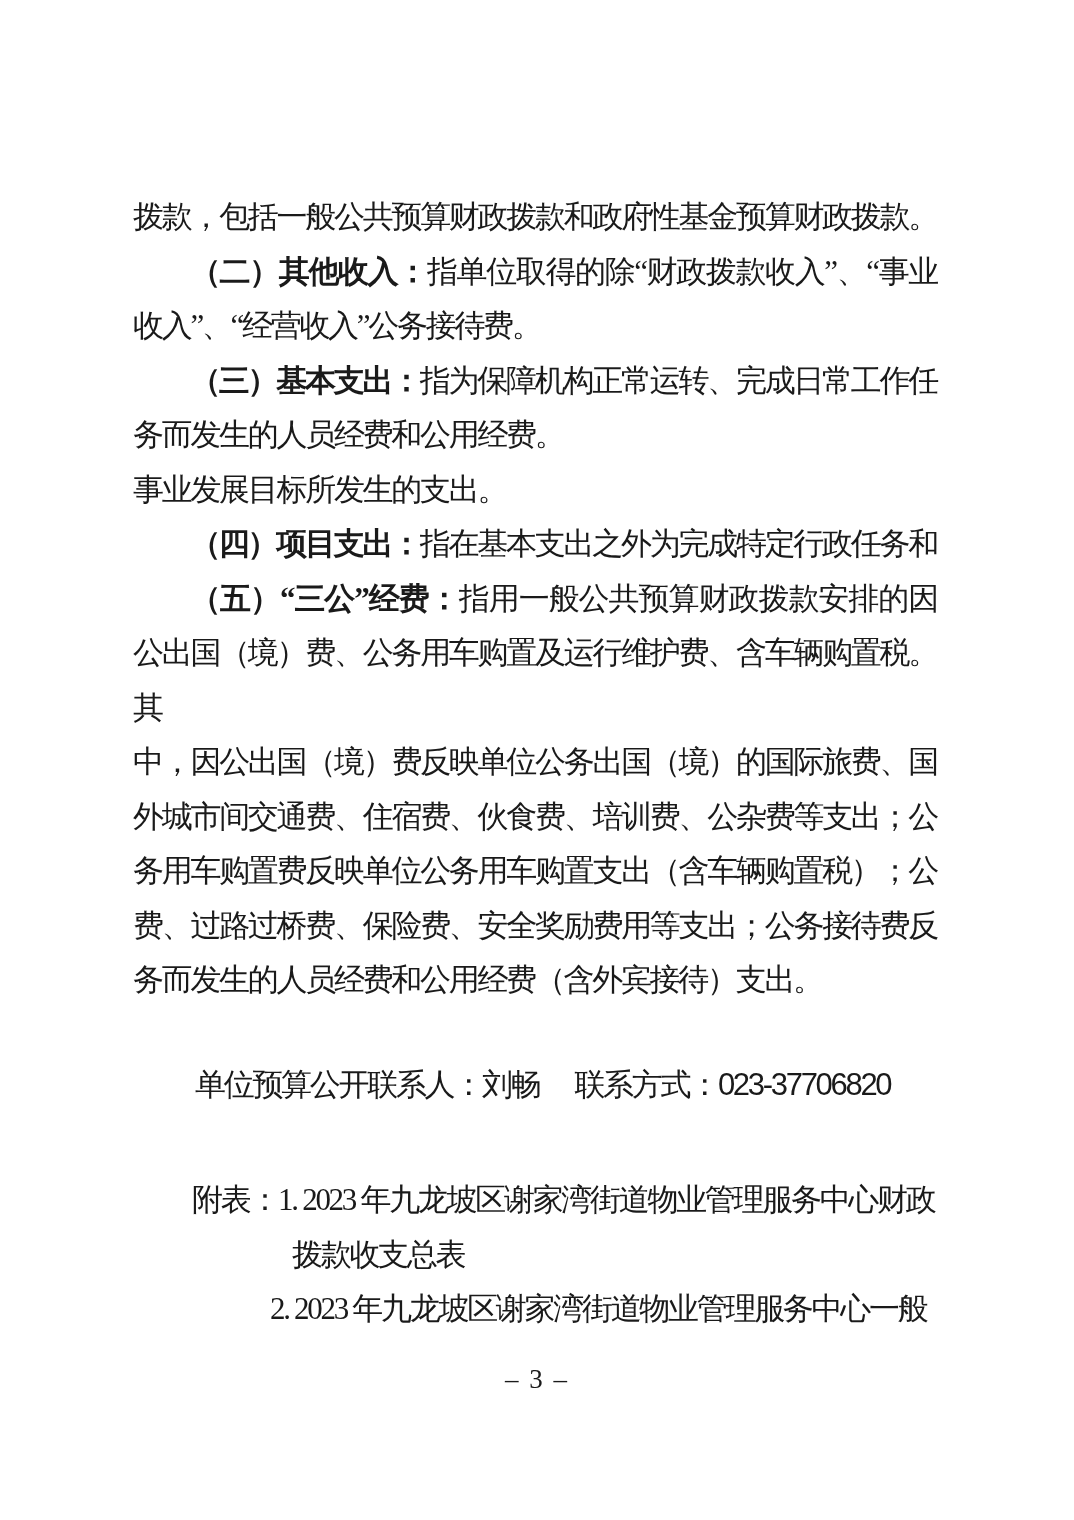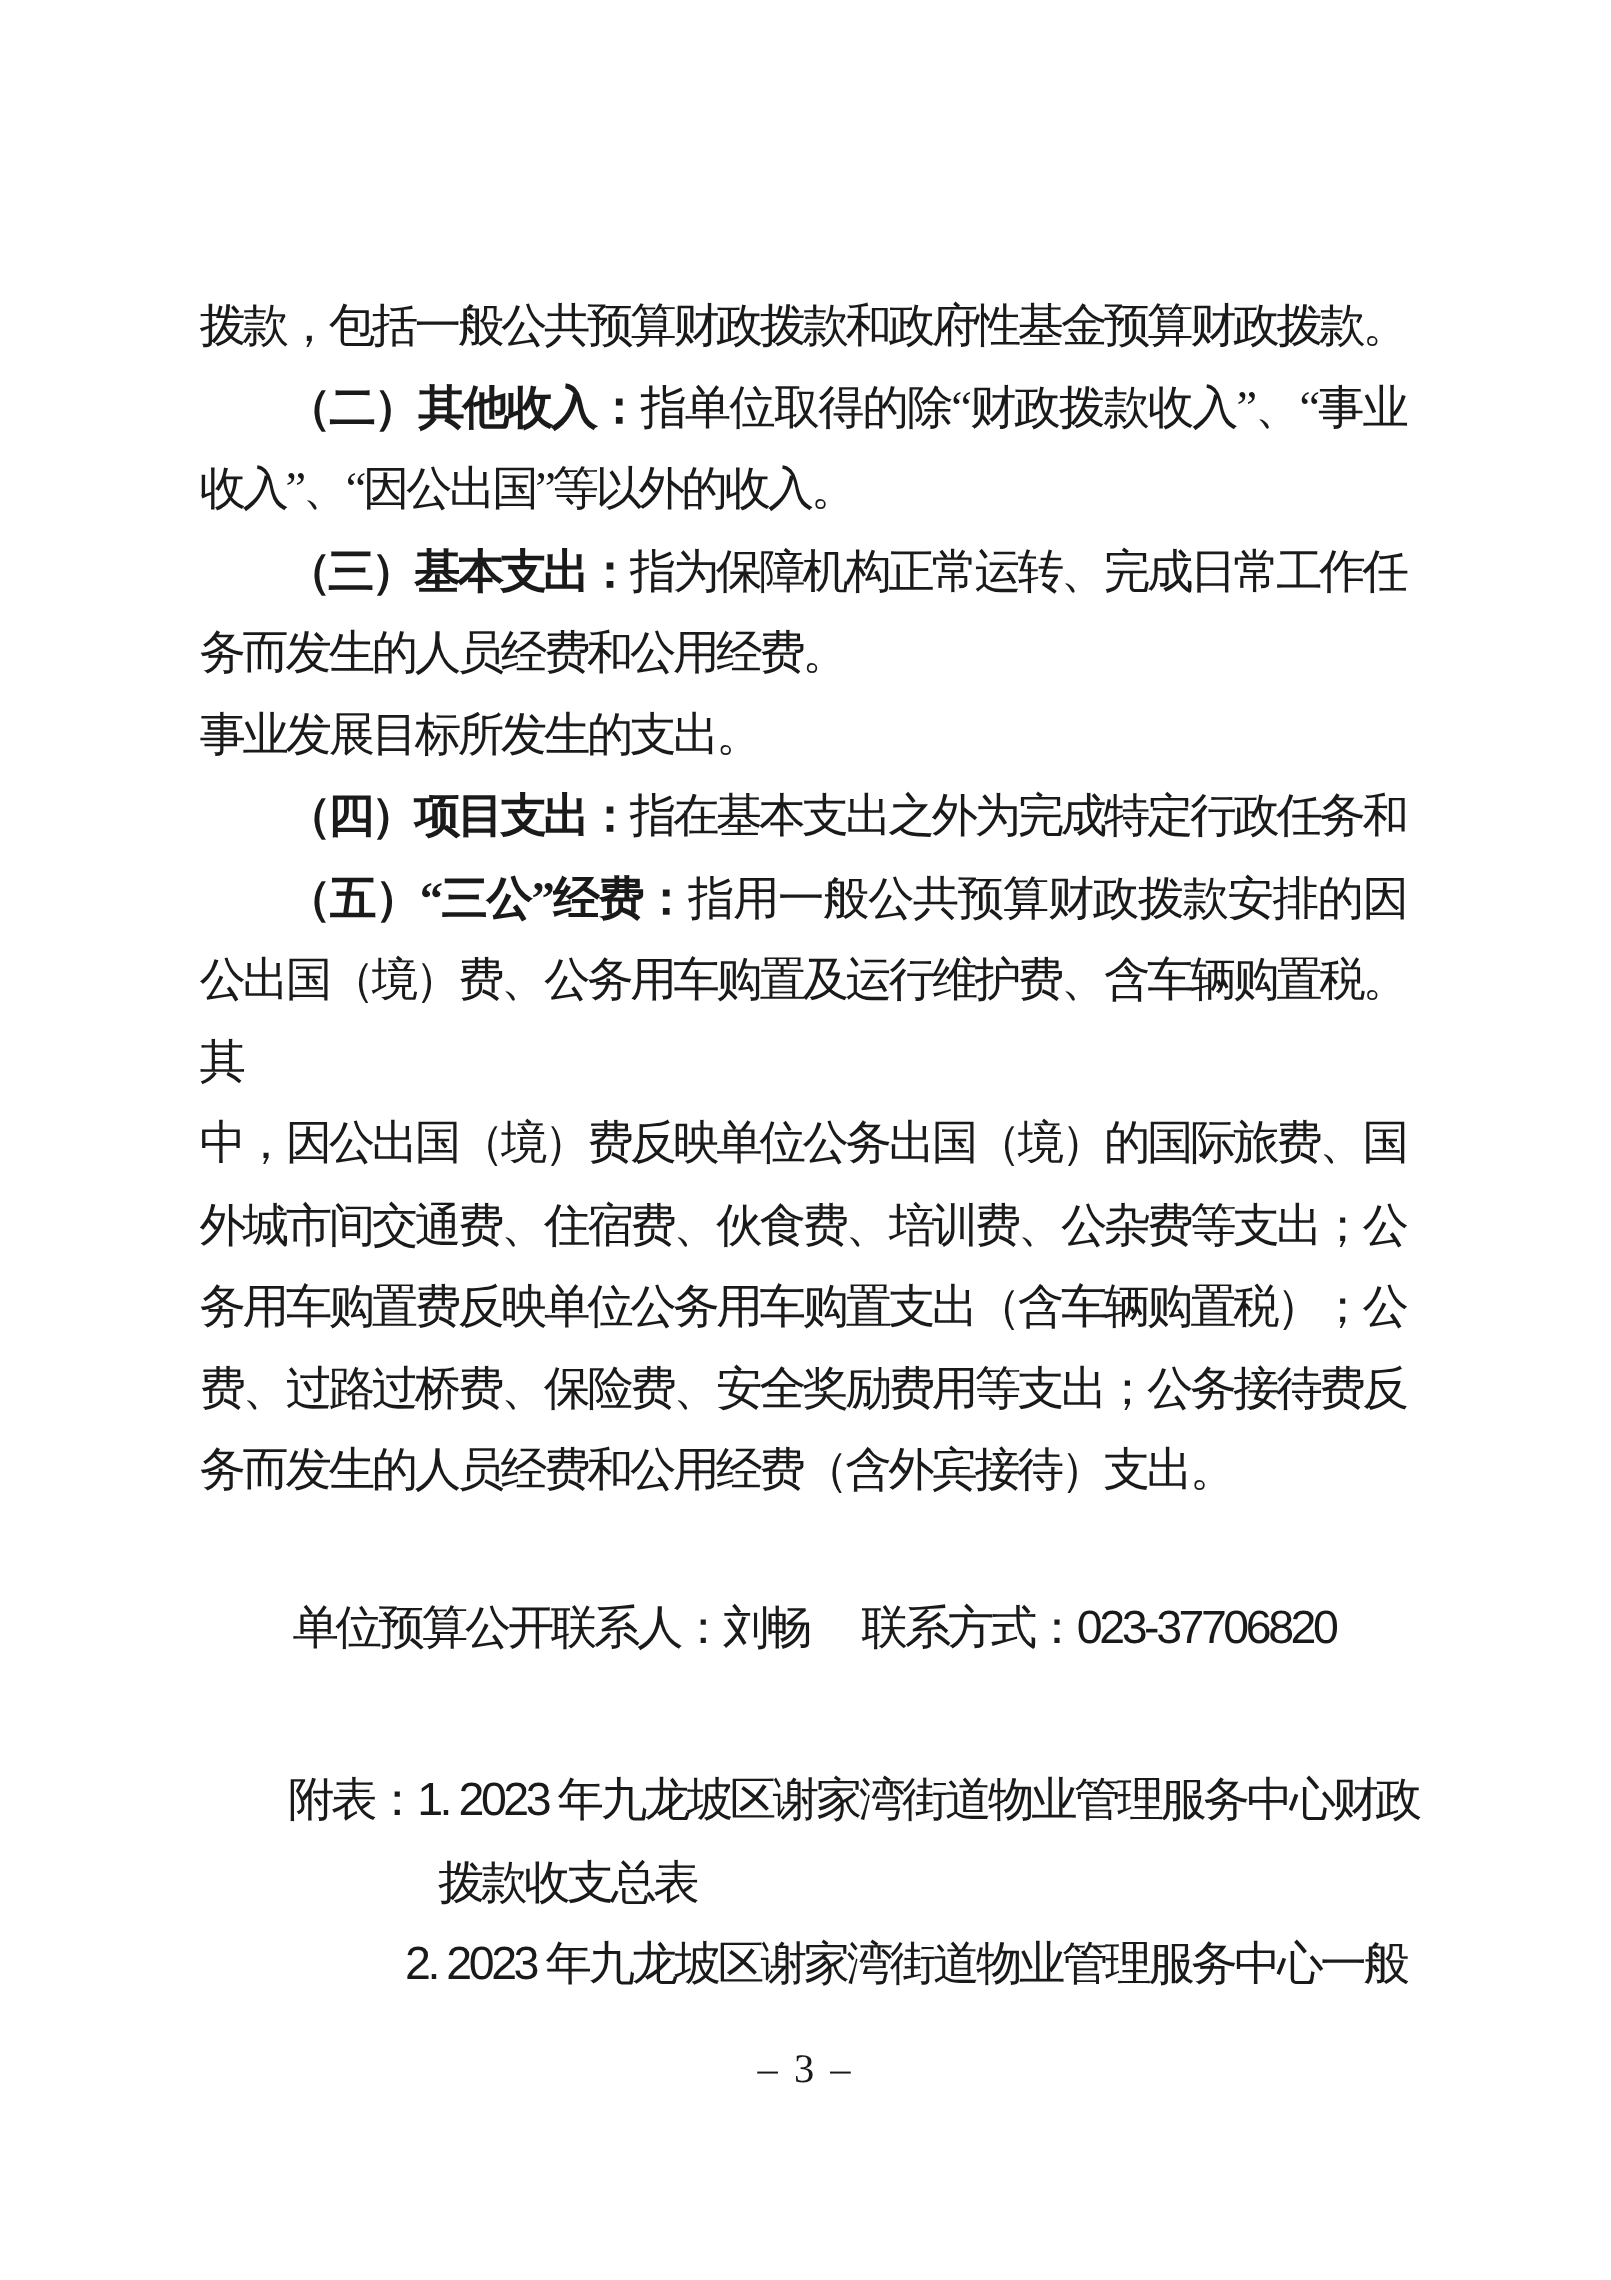--- a/index.html
+++ b/index.html
@@ -39,21 +39,21 @@
     font-family: "Liberation Sans", "DejaVu Sans", sans-serif;
   }
   .appendix {
     position: absolute;
     top: 1173px;
     left: 133px;
     width: 840px;
     font-size: 31px;
     line-height: 54.5px;
     letter-spacing: -2.3px;
-    font-family: Liberation Sans, sans-serif;
+    font-family: Liberation Serif, serif;
   }
   .appendix .a1 { padding-left: 59px; }
   .appendix .a2 { padding-left: 159px; }
   .appendix .a3 { padding-left: 137px; }
   .page-number {
     position: absolute;
     top: 1364px;
     left: 0;
     width: 1074px;
     text-align: center;
@@ -63,21 +63,21 @@
   }
 </style>
 </head>
 <body>
 
 <div class="page">
 
   <div class="body-text" id="bodyText">
       <div class="line jl"><span>拨款，包括一般公共预算财政拨款和政府性基金预算财政拨款。</span></div>
       <div class="line jl ind"><span class="b">（二）其他收入：</span><span>指单位取得的除“财政拨款收入”、“事业</span></div>
-      <div class="line"><span>收入”、“因公出国”等以外的收入。</span></div>
+      <div class="line"><span>收入”、“经营收入”公务接待费。</span></div>
       <div class="line jl ind"><span class="b">（三）基本支出：</span><span>指为保障机构正常运转、完成日常工作任</span></div>
       <div class="line"><span>务而发生的人员经费和公用经费。</span></div>
       <div class="line"><span>事业发展目标所发生的支出。</span></div>
       <div class="line jl ind"><span class="b">（四）项目支出：</span><span>指在基本支出之外为完成特定行政任务和</span></div>
       <div class="line jl ind"><span class="b">（五）“三公”经费：</span><span>指用一般公共预算财政拨款安排的因</span></div>
       <div class="line jl"><span>公出国（境）费、公务用车购置及运行维护费、含车辆购置税。其</span></div>
       <div class="line jl"><span>中，因公出国（境）费反映单位公务出国（境）的国际旅费、国</span></div>
       <div class="line jl"><span>外城市间交通费、住宿费、伙食费、培训费、公杂费等支出；公</span></div>
       <div class="line jl"><span>务用车购置费反映单位公务用车购置支出（含车辆购置税）；公</span></div>
       <div class="line jl"><span>费、过路过桥费、保险费、安全奖励费用等支出；公务接待费反</span></div>

